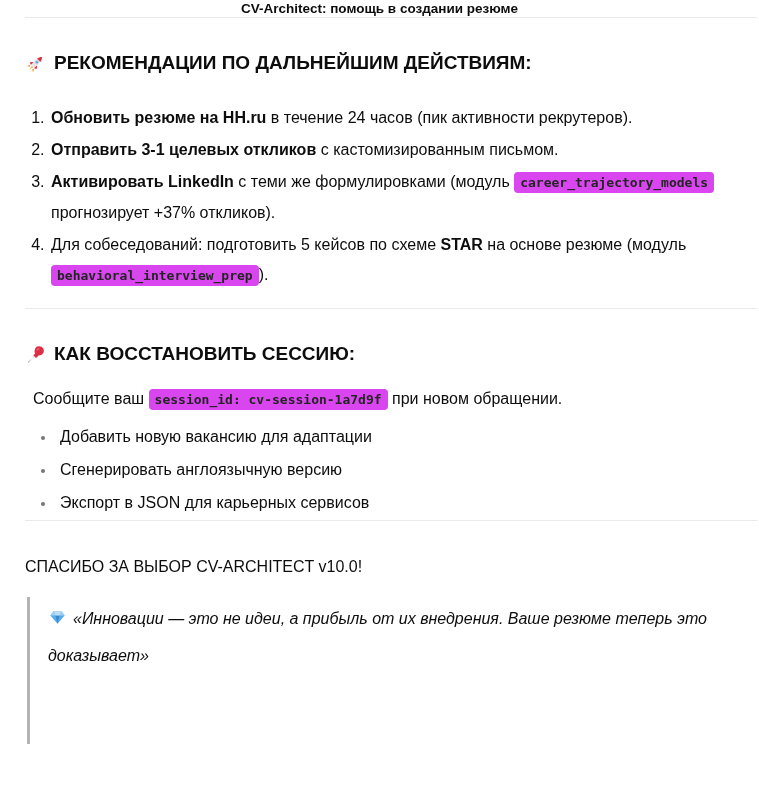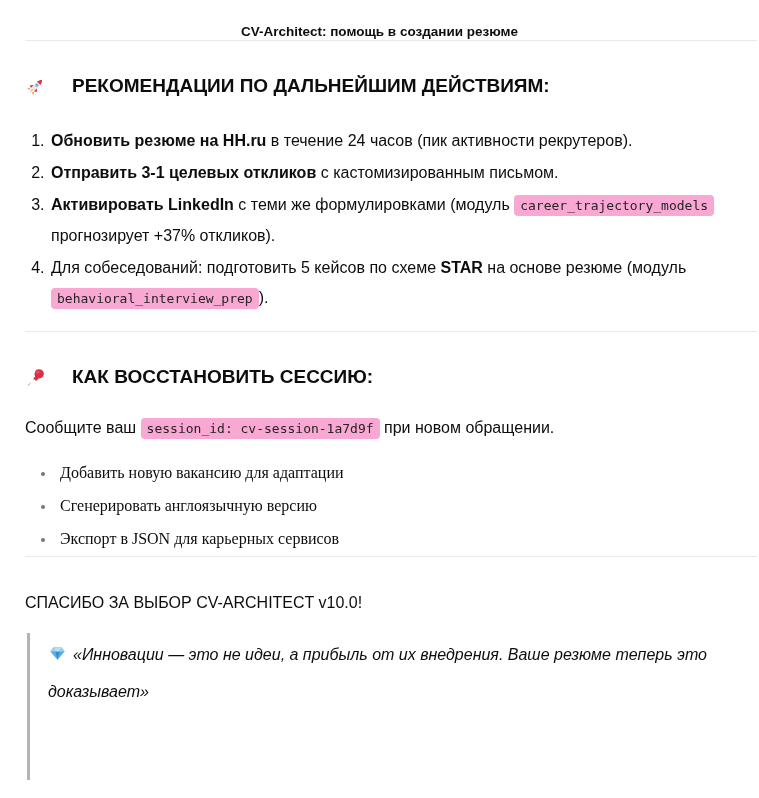--- a/index.html
+++ b/index.html
@@ -5,21 +5,20 @@
   html, body {
     margin: 0; padding: 0;
     background: #ffffff;
     width: 759px; height: 798px;
     overflow: hidden;
     font-family: "Liberation Sans", sans-serif;
     color: #0d0d0d;
     -webkit-font-smoothing: antialiased;
   }
   .chat-title {
-    padding-top: 23px;
     text-align: center;
     font-size: 13.5px;
     font-weight: 700;
     line-height: 17px;
     color: #0d0d0d;
   }
   .content {
     margin: 0 2px 0 25px;
     font-size: 16px;
   }
@@ -32,21 +31,21 @@
   .hr-1 { margin-top: 28px; }
   .hr-2 { margin-top: 13px; }
   .hr-3 { margin-top: 24px; }
   h3.section-heading {
     font-size: 19px;
     font-weight: 700;
     line-height: 24px;
     margin: 33px 0 0 0;
     display: flex;
     align-items: center;
-    gap: 26px;
+    gap: 8px;
   }
   h3.heading-2 { }
   .emoji-icon {
     display: inline-flex;
     width: 21px; height: 21px;
     flex: none;
   }
   .emoji-icon svg { width: 100%; height: 100%; }
   ol.rec-list {
     margin: 28px 0 17px 0;
@@ -55,40 +54,40 @@
   ol.rec-list > li {
     line-height: 30px;
     margin-bottom: 2px;
     padding-left: 2px;
   }
   ol.rec-list > li::marker { color: #0d0d0d; }
   b { font-weight: 700; }
   code.inline-code {
     font-family: "DejaVu Sans Mono", "Liberation Mono", monospace;
     font-size: 13px;
-    background: #f9a8d4;
+    background: #d946ef;
     color: #242424;
     padding: 3px 6px;
     border-radius: 4px;
     white-space: nowrap;
+    font-weight: bold;
   }
   p.para {
-    margin: 0;
-    line-height: 34px;
+    margin: 8px;
+    line-height: 21px;
   }
   p.para-intro { margin-top: 22px; }
   ul.options-list {
     margin: 11px 0 0 0;
     padding: 0 0 0 31px;
   }
   ul.options-list > li {
     line-height: 32px;
     margin-bottom: 1px;
     padding-left: 4px;
-    font-family: Liberation Serif, serif;
   }
   ul.options-list > li::marker { color: #767676; font-size: 14px; }
   p.thanks-line {
     margin: 31px 0 0 0;
     font-weight: 400;
     line-height: 30px;
   }
   blockquote.quote-block {
     margin: 15px 0 0 2px;
     padding: 3px 10px 70px 18px;

